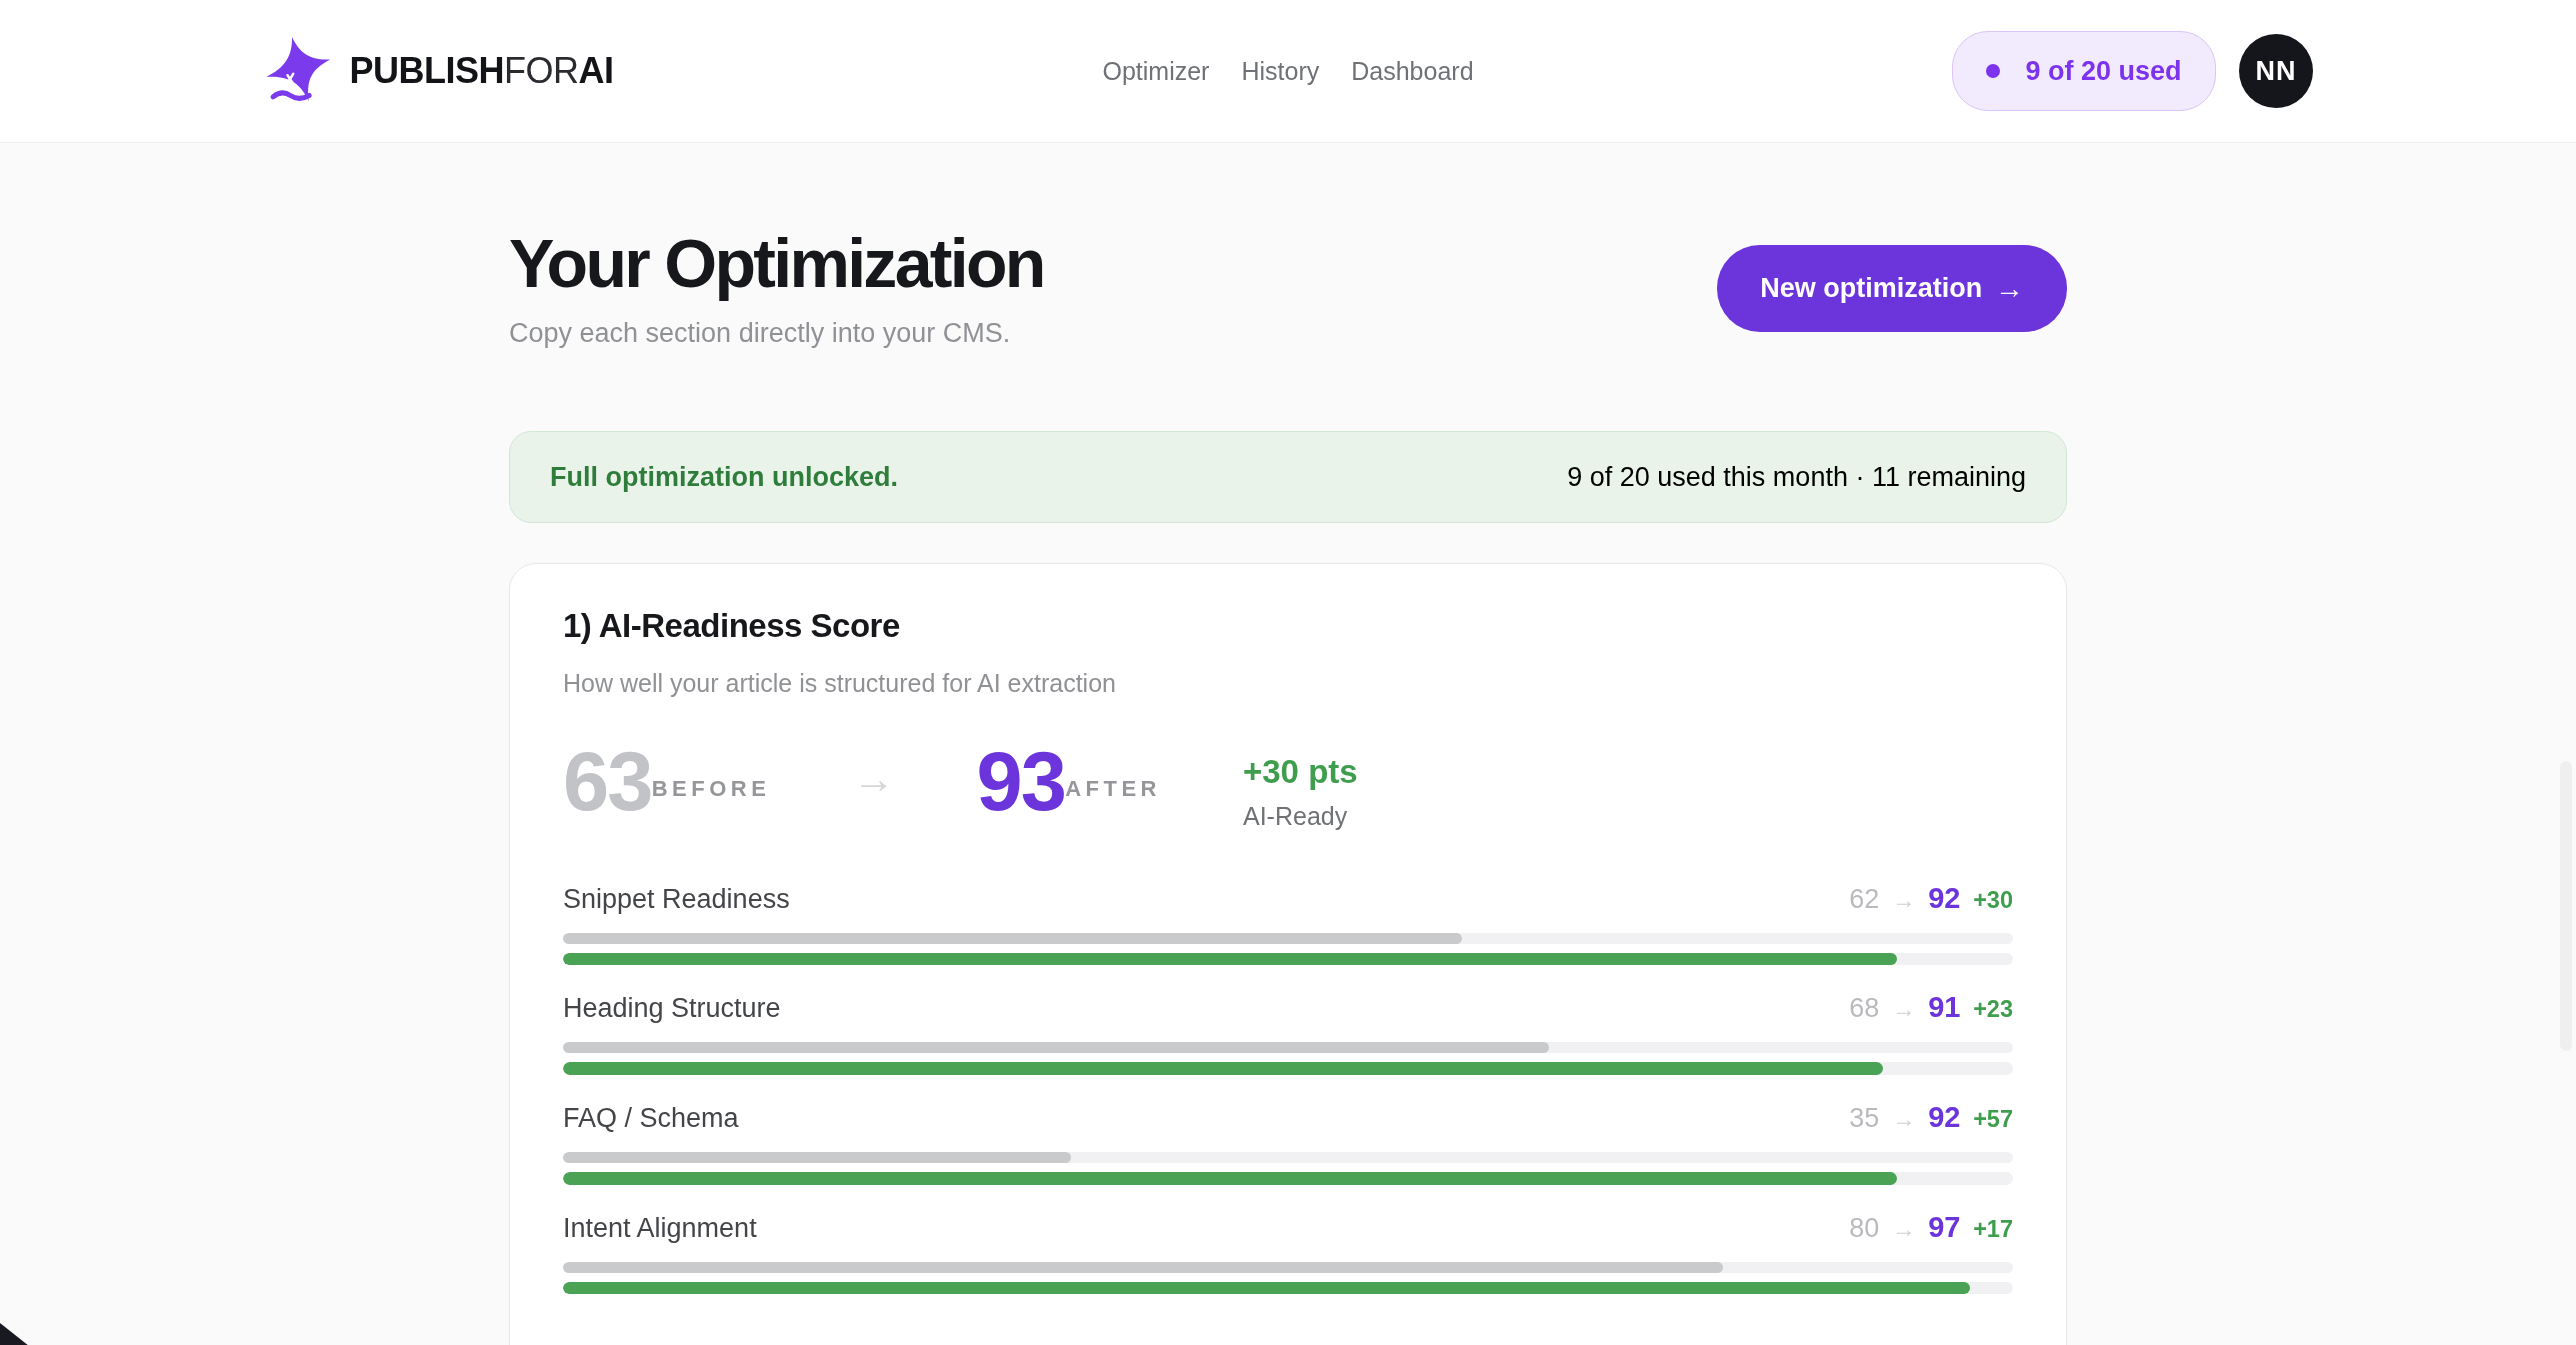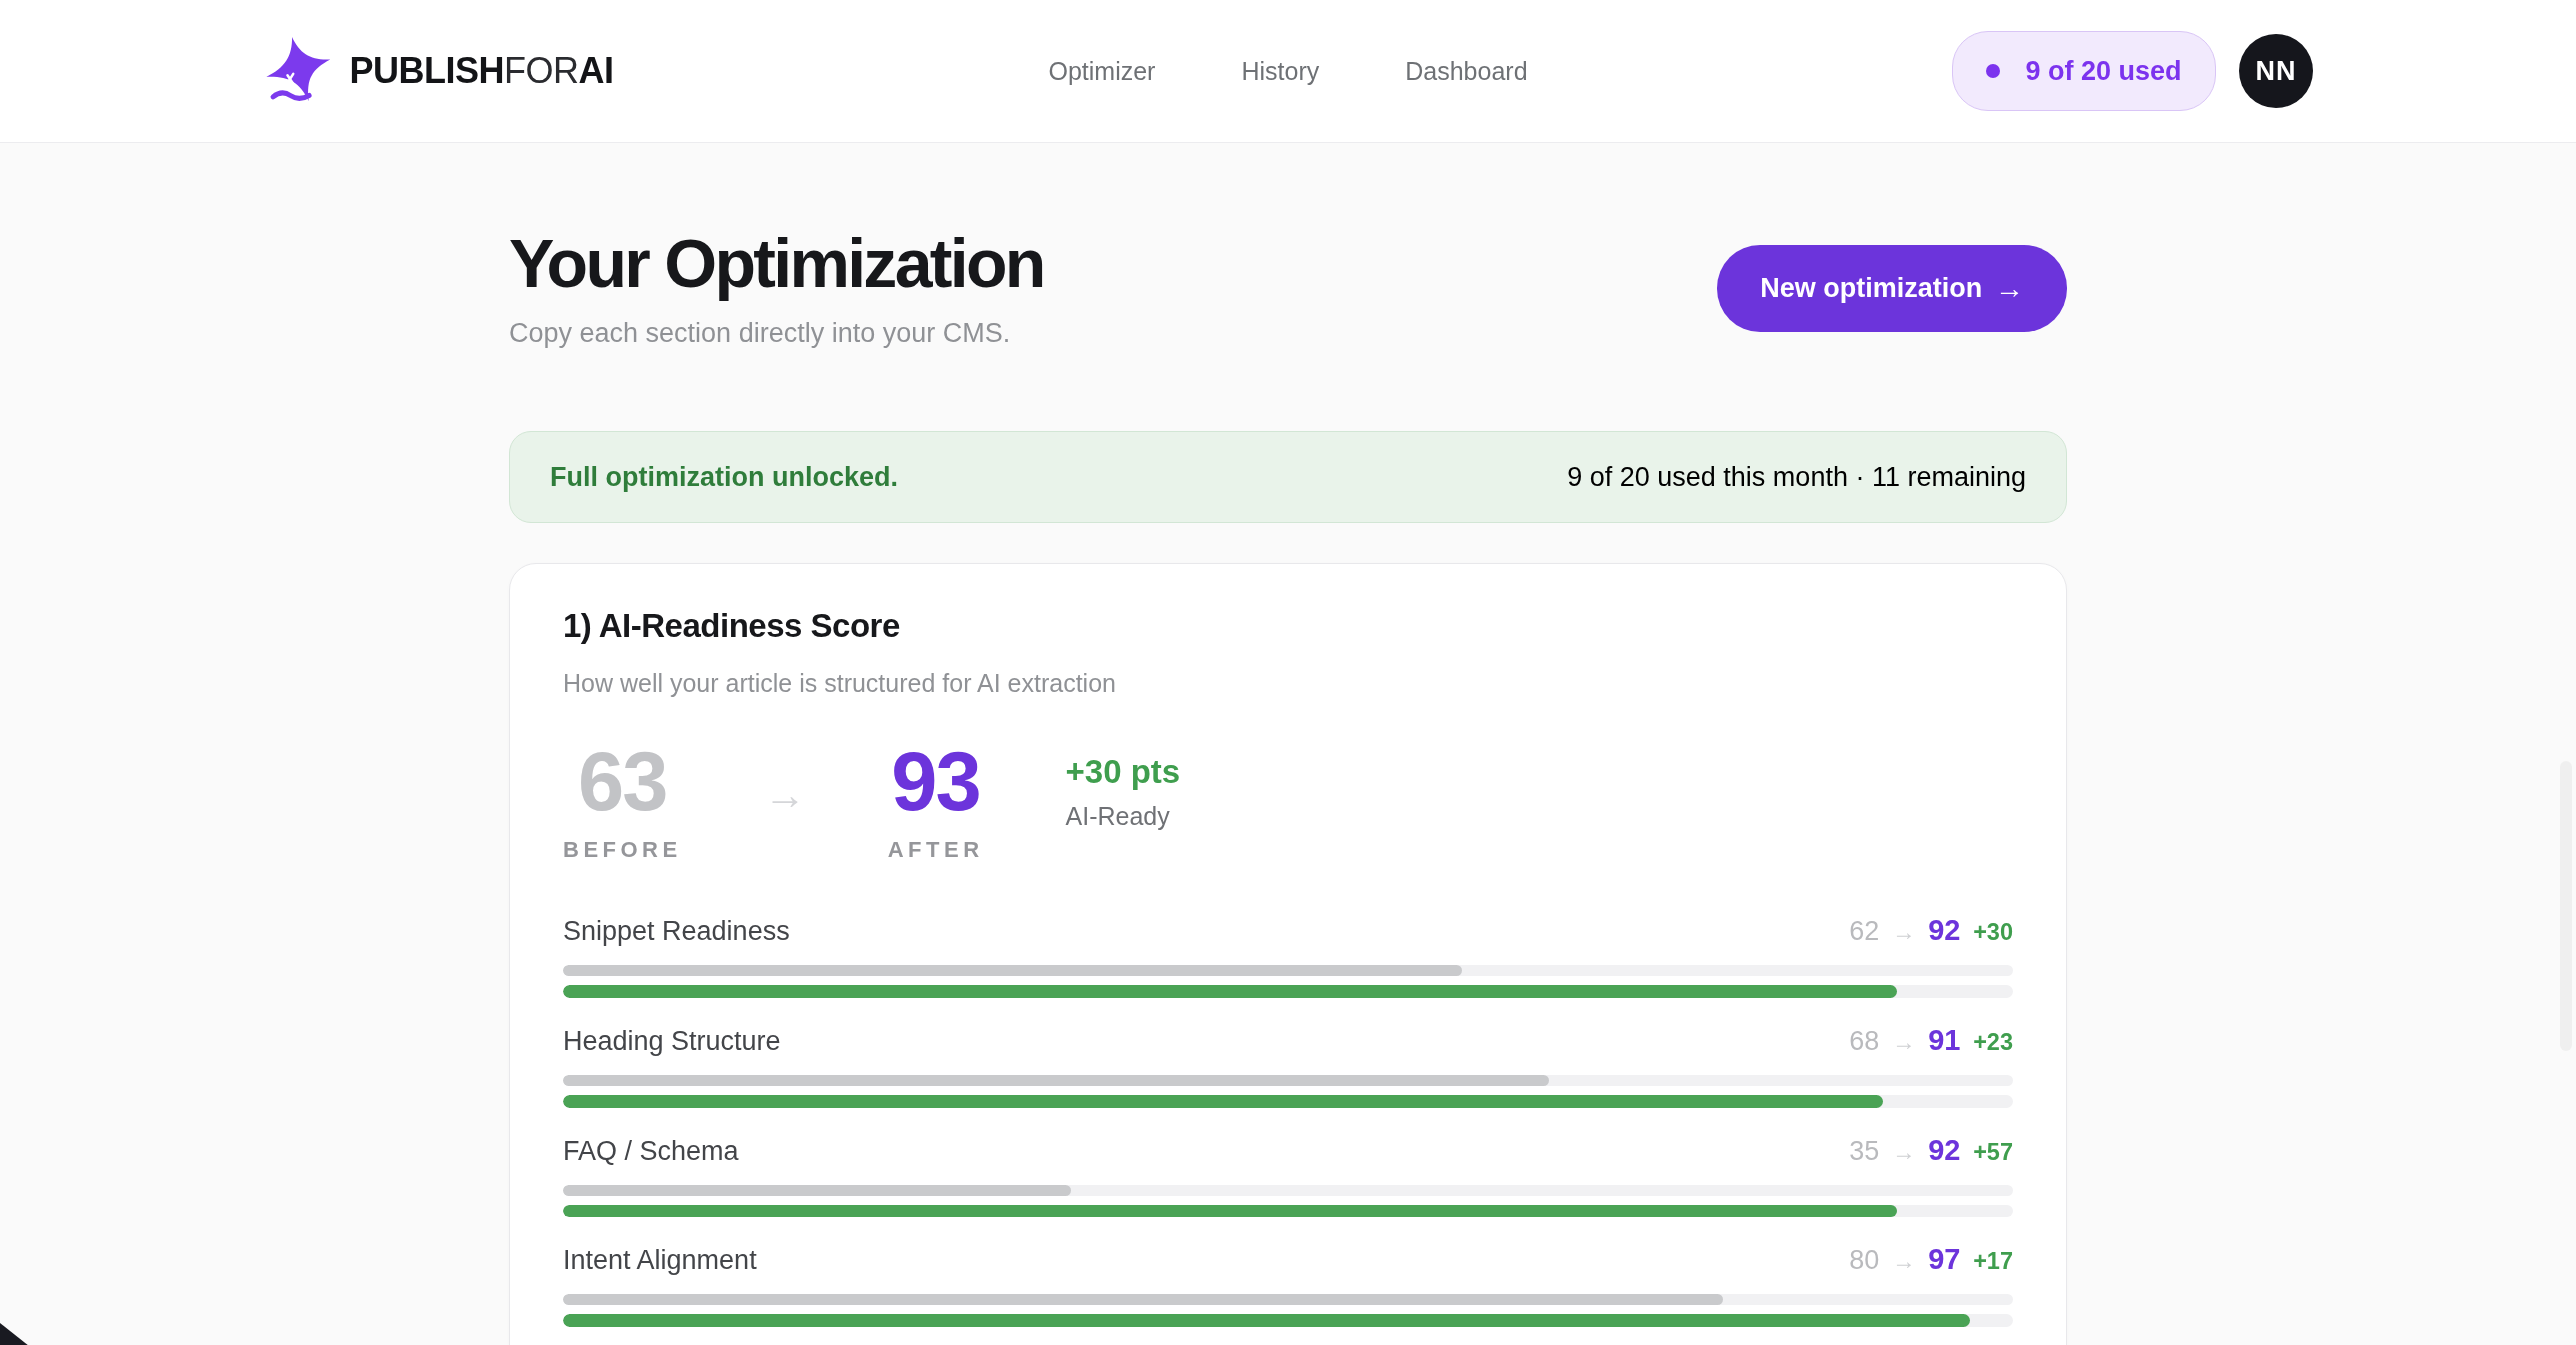--- a/index.html
+++ b/index.html
@@ -14,21 +14,21 @@
     display:flex; justify-content:space-between;
     padding:0 263px;
   }
   .logo { display:flex; align-items:center; gap:14.5px; cursor:pointer; }
   .logo svg { width:72px; height:72px; }
   .wordmark { font-size:36px; letter-spacing:-0.5px; color:#131417; white-space:nowrap; }
   .wordmark .b { font-weight:800; }
   .wordmark .l { font-weight:400; color:#2a2b2f; }
   .nav {
     position:absolute; left:50%; top:50%; transform:translate(-50%,-50%);
-    display:flex; gap:86px;
+    display:flex; gap:32px;
   }
   .nav-item { font-size:25px; font-weight:500; color:#6e7175; cursor:pointer; }
   .header-right { display:flex; align-items:center; gap:23.5px; }
   .usage-badge {
     display:flex; align-items:center; gap:25px; height:80px; padding:0 33px;
     background:#f2eafd; border:1.8px solid #d9c5f6; border-radius:36px;
     color:#7c33ee; font-size:27px; font-weight:700; cursor:pointer;
   }
   .usage-dot { width:14.5px; height:14.5px; border-radius:50%; background:#7c33ee; }
   .avatar {
@@ -59,21 +59,21 @@
 
   .card {
     margin-top:40px; background:#ffffff; border:1.8px solid #e8e8eb; border-radius:27px;
     padding:43px 53px 109px 53px;
     box-shadow:0 1.8px 5.4px rgba(0,0,0,0.02);
   }
   .card h2 { font-size:33px; font-weight:800; color:#17181b; letter-spacing:-0.5px; }
   .card .desc { margin-top:23.5px; font-size:25px; color:#8f9195; }
 
   .score-row { margin-top:42px; display:flex; align-items:flex-start; gap:82px; }
-  .score-col { display:flex; flex-direction:column; align-items:center; }
+  .score-col { display:flex; flex-direction:row; align-items:center; }
   .num { font-size:83px; font-weight:800; line-height:1; letter-spacing:-1.8px; }
   .num.before { color:#c2c3c6; }
   .num.after { color:#6c34db; }
   .cap { margin-top:14.5px; font-size:22px; font-weight:700; letter-spacing:4.5px; color:#95969a; }
   .big-arrow { font-size:42px; color:#d5d6d9; align-self:center; margin-top:-12.7px; }
   .delta-col { padding-top:12.7px; }
   .delta-pts { font-size:33px; font-weight:800; color:#3f9e4e; }
   .delta-ready { margin-top:11px; font-size:25px; color:#6f7175; }
 
   .metrics { margin-top:51px; }

